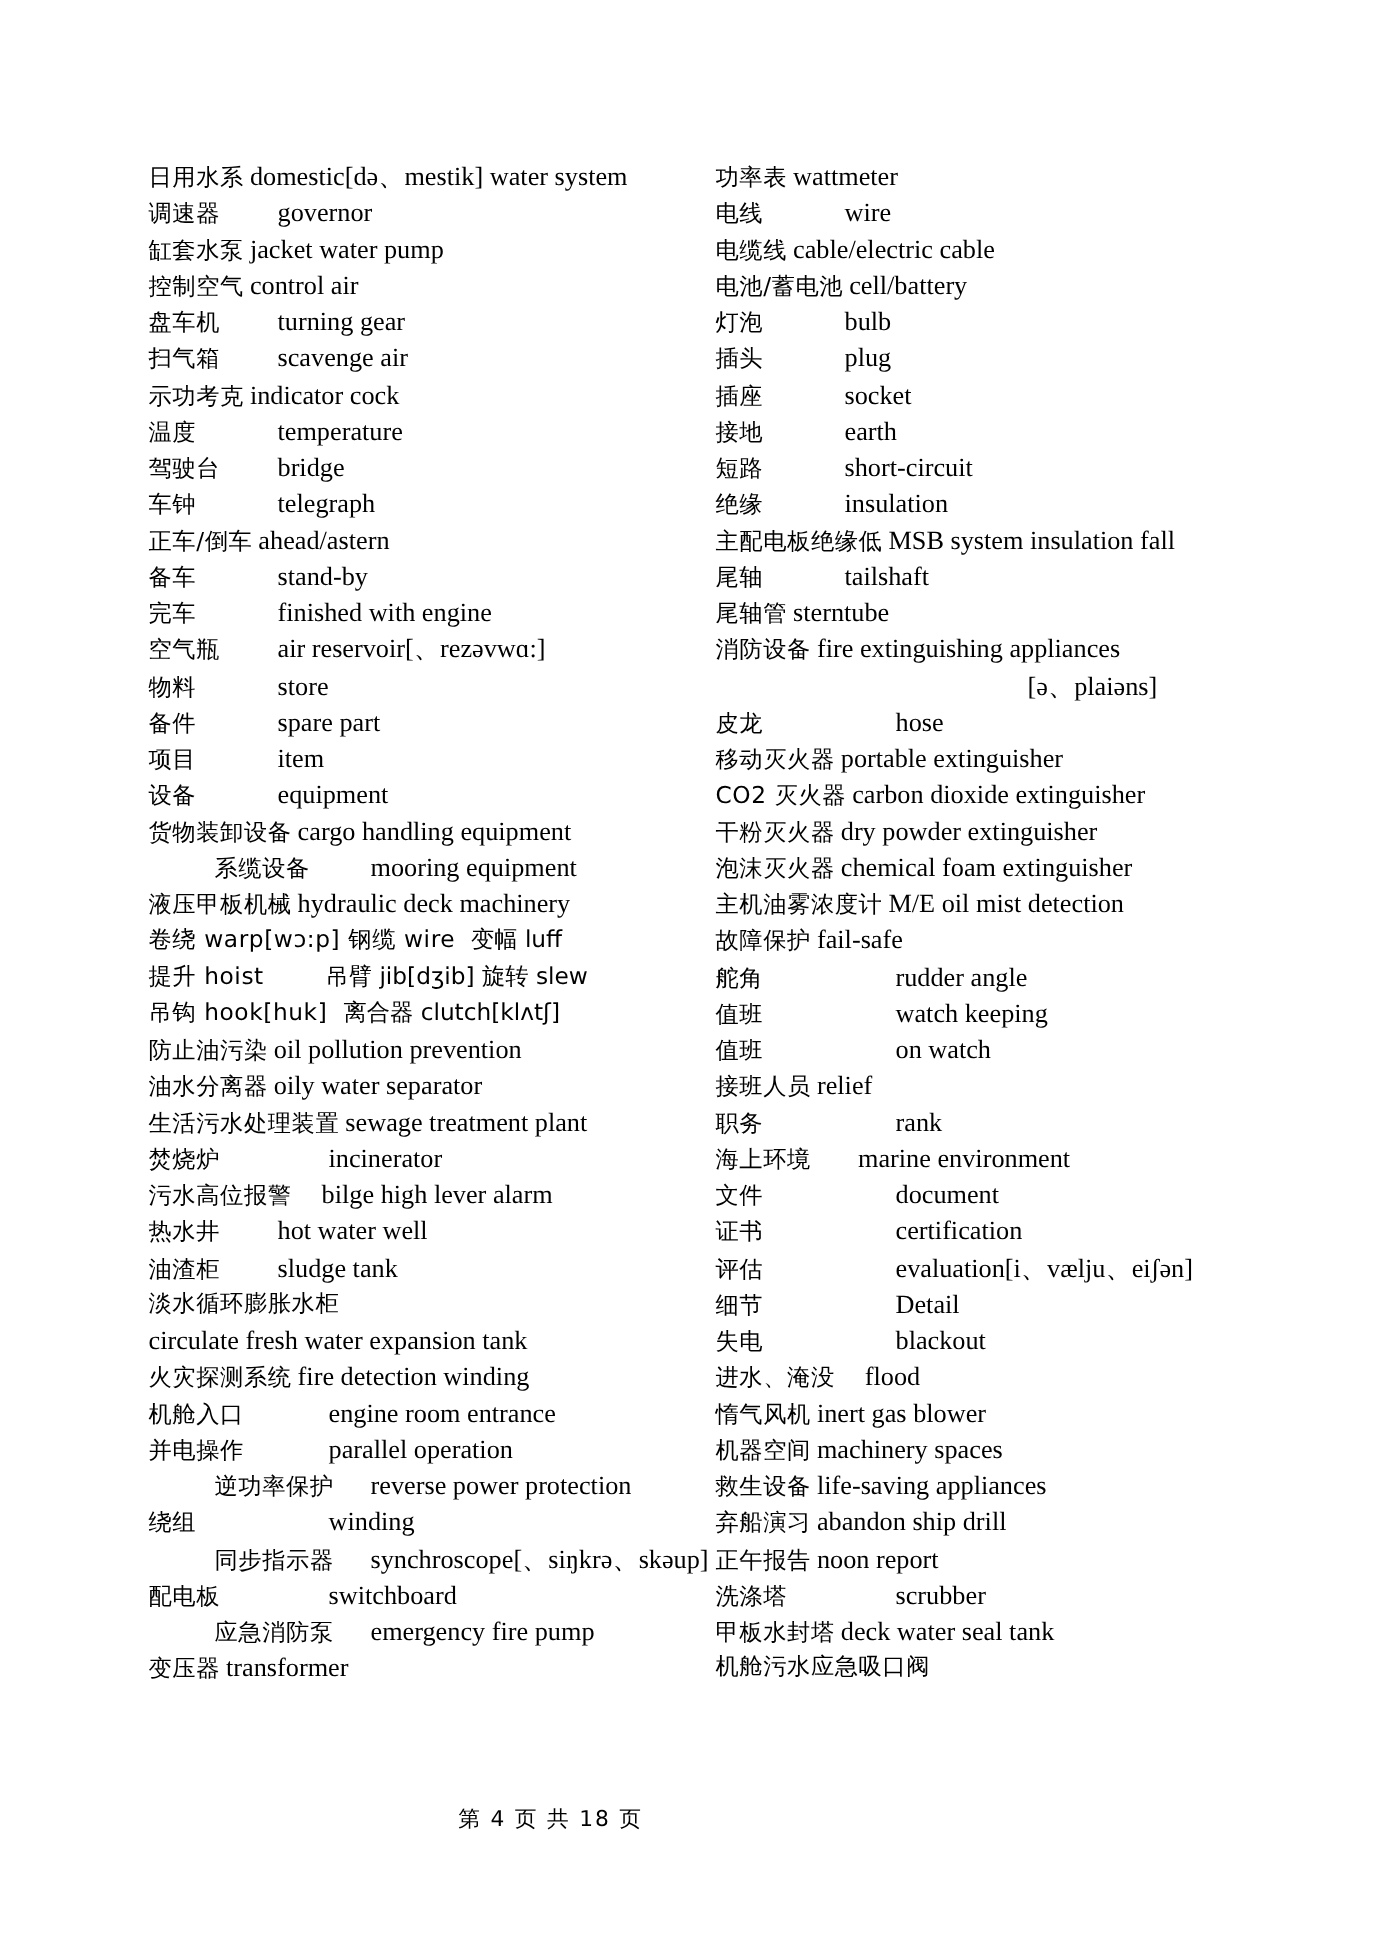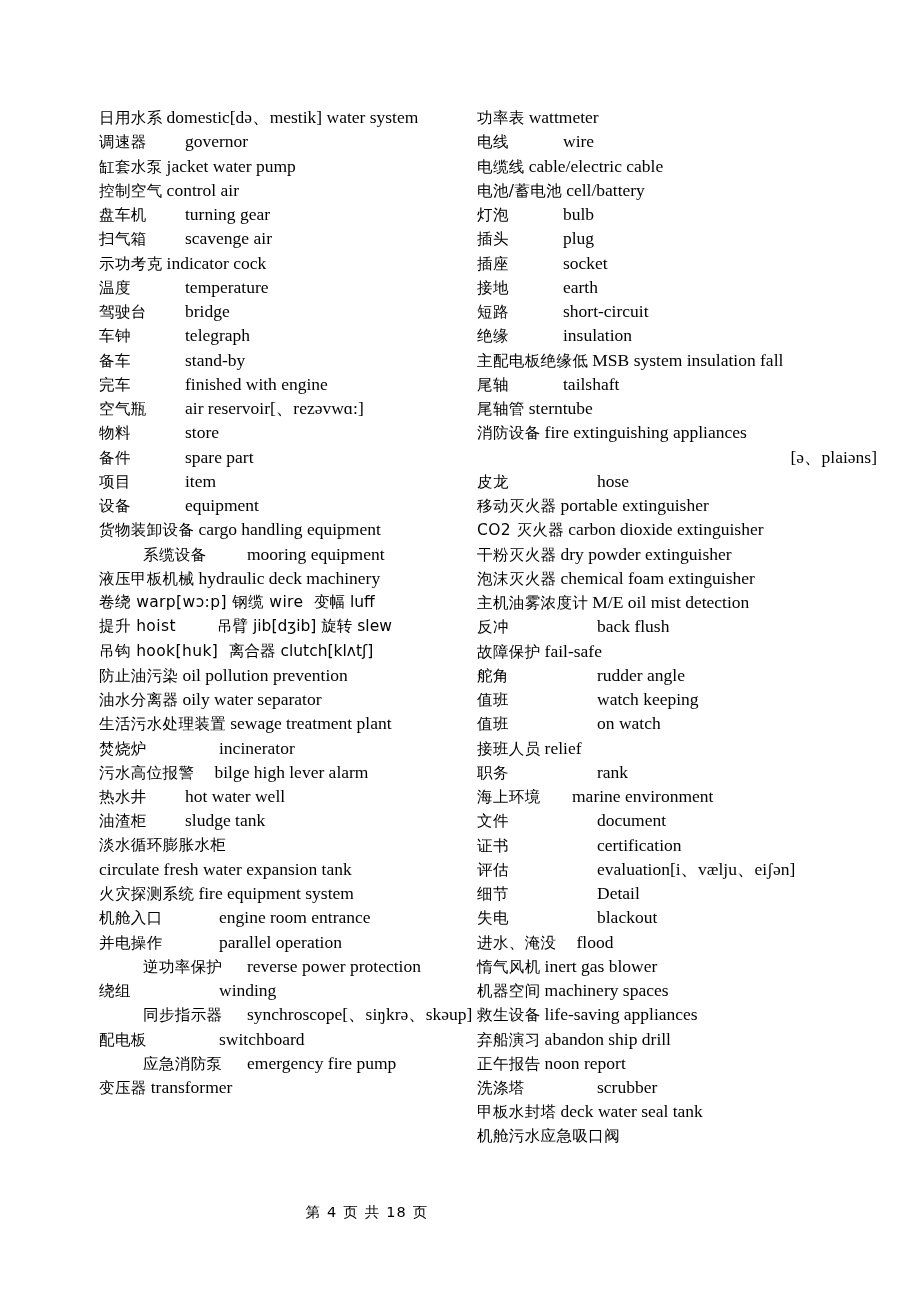--- a/index.html
+++ b/index.html
@@ -53,21 +53,21 @@
     font-family: "Liberation Serif", "DejaVu Serif", serif;
     font-size: 17.5px;
   }
   .w-pad   { min-width: 86px; }
   .w-pad2  { min-width: 104px; margin-left: 44px; }
   .w-pad3  { min-width: 120px; }
   .gap-sm  { padding-left: 4px; }
   .gap-md  { padding-left: 9px; }
   .gap-lg  { padding-left: 20px; }
   .row.indent-ipa {
-    text-align: right;
+    text-align: left;
     padding-left: 208px;
   }
 
   .footer {
     position: absolute;
     left: 0;
     top: 1203px;
     width: 734px;
     text-align: center;
     font-family: "DejaVu Sans", "Liberation Sans", sans-serif;
@@ -87,20 +87,21 @@
         <div class="row"><span class="cn">日用水系</span><span class="en gap-sm">domestic[də、mestik] water system</span></div>
         <div class="row"><span class="cn w-pad">调速器</span><span class="en">governor</span></div>
         <div class="row"><span class="cn">缸套水泵</span><span class="en gap-sm">jacket water pump</span></div>
         <div class="row"><span class="cn">控制空气</span><span class="en gap-sm">control air</span></div>
         <div class="row"><span class="cn w-pad">盘车机</span><span class="en">turning gear</span></div>
         <div class="row"><span class="cn w-pad">扫气箱</span><span class="en">scavenge air</span></div>
         <div class="row"><span class="cn">示功考克</span><span class="en gap-sm">indicator cock</span></div>
         <div class="row"><span class="cn w-pad">温度</span><span class="en">temperature</span></div>
         <div class="row"><span class="cn w-pad">驾驶台</span><span class="en">bridge</span></div>
         <div class="row"><span class="cn w-pad">车钟</span><span class="en">telegraph</span></div>
+        <div class="row"><span class="cn">正车/倒车</span><span class="en gap-sm">ahead/astern</span></div>
         <div class="row"><span class="cn w-pad">备车</span><span class="en">stand-by</span></div>
         <div class="row"><span class="cn w-pad">完车</span><span class="en">finished with engine</span></div>
         <div class="row"><span class="cn w-pad">空气瓶</span><span class="en">air reservoir[、rezəvwɑ:]</span></div>
         <div class="row"><span class="cn w-pad">物料</span><span class="en">store</span></div>
         <div class="row"><span class="cn w-pad">备件</span><span class="en">spare part</span></div>
         <div class="row"><span class="cn w-pad">项目</span><span class="en">item</span></div>
         <div class="row"><span class="cn w-pad">设备</span><span class="en">equipment</span></div>
         <div class="row"><span class="cn">货物装卸设备</span><span class="en gap-sm">cargo handling equipment</span></div>
         <div class="row"><span class="cn w-pad2">系缆设备</span><span class="en">mooring equipment</span></div>
         <div class="row"><span class="cn">液压甲板机械</span><span class="en gap-sm">hydraulic deck machinery</span></div>
@@ -109,21 +110,21 @@
         <div class="row"><span class="cn" style="min-width: 130px;">吊钩 hook[huk]</span><span class="en" style="font-family: &quot;DejaVu Sans&quot;, &quot;Liberation Sans&quot;, sans-serif; font-size: 15.5px;">离合器 clutch[klʌtʃ]</span></div>
         <div class="row"><span class="cn">防止油污染</span><span class="en gap-sm">oil pollution prevention</span></div>
         <div class="row"><span class="cn">油水分离器</span><span class="en gap-sm">oily water separator</span></div>
         <div class="row"><span class="cn">生活污水处理装置</span><span class="en gap-sm">sewage treatment plant</span></div>
         <div class="row"><span class="cn w-pad3">焚烧炉</span><span class="en">incinerator</span></div>
         <div class="row"><span class="cn">污水高位报警</span><span class="en gap-lg">bilge high lever alarm</span></div>
         <div class="row"><span class="cn w-pad">热水井</span><span class="en">hot water well</span></div>
         <div class="row"><span class="cn w-pad">油渣柜</span><span class="en">sludge tank</span></div>
         <div class="row"><span class="cn">淡水循环膨胀水柜</span></div>
         <div class="row"><span class="en">circulate fresh water expansion tank</span></div>
-        <div class="row"><span class="cn">火灾探测系统</span><span class="en gap-sm">fire equipment system</span></div>
+        <div class="row"><span class="cn">火灾探测系统</span><span class="en gap-sm">fire detection winding</span></div>
         <div class="row"><span class="cn w-pad3">机舱入口</span><span class="en">engine room entrance</span></div>
         <div class="row"><span class="cn w-pad3">并电操作</span><span class="en">parallel operation</span></div>
         <div class="row"><span class="cn w-pad2">逆功率保护</span><span class="en">reverse power protection</span></div>
         <div class="row"><span class="cn w-pad3">绕组</span><span class="en">winding</span></div>
         <div class="row"><span class="cn w-pad2">同步指示器</span><span class="en">synchroscope[、siŋkrə、skəup]</span></div>
         <div class="row"><span class="cn w-pad3">配电板</span><span class="en">switchboard</span></div>
         <div class="row"><span class="cn w-pad2">应急消防泵</span><span class="en">emergency fire pump</span></div>
         <div class="row"><span class="cn">变压器</span><span class="en gap-sm">transformer</span></div>
       </div>
 
@@ -142,21 +143,20 @@
         <div class="row"><span class="cn w-pad">尾轴</span><span class="en">tailshaft</span></div>
         <div class="row"><span class="cn">尾轴管</span><span class="en gap-sm">sterntube</span></div>
         <div class="row"><span class="cn">消防设备</span><span class="en gap-sm">fire extinguishing appliances</span></div>
         <div class="row indent-ipa"><span class="en">[ə、plaiəns]</span></div>
         <div class="row"><span class="cn w-pad3">皮龙</span><span class="en">hose</span></div>
         <div class="row"><span class="cn">移动灭火器</span><span class="en gap-sm">portable extinguisher</span></div>
         <div class="row"><span class="cn">CO2 灭火器</span><span class="en gap-sm">carbon dioxide extinguisher</span></div>
         <div class="row"><span class="cn">干粉灭火器</span><span class="en gap-sm">dry powder extinguisher</span></div>
         <div class="row"><span class="cn">泡沫灭火器</span><span class="en gap-sm">chemical foam extinguisher</span></div>
         <div class="row"><span class="cn">主机油雾浓度计</span><span class="en gap-sm">M/E oil mist detection</span></div>
-        <div class="row"><span class="cn w-pad3">反冲</span><span class="en">back flush</span></div>
         <div class="row"><span class="cn">故障保护</span><span class="en gap-sm">fail-safe</span></div>
         <div class="row"><span class="cn w-pad3">舵角</span><span class="en">rudder angle</span></div>
         <div class="row"><span class="cn w-pad3">值班</span><span class="en">watch keeping</span></div>
         <div class="row"><span class="cn w-pad3">值班</span><span class="en">on watch</span></div>
         <div class="row"><span class="cn">接班人员</span><span class="en gap-sm">relief</span></div>
         <div class="row"><span class="cn w-pad3">职务</span><span class="en">rank</span></div>
         <div class="row"><span class="cn w-pad">海上环境</span><span class="en gap-md">marine environment</span></div>
         <div class="row"><span class="cn w-pad3">文件</span><span class="en">document</span></div>
         <div class="row"><span class="cn w-pad3">证书</span><span class="en">certification</span></div>
         <div class="row"><span class="cn w-pad3">评估</span><span class="en">evaluation[i、vælju、eiʃən]</span></div>

